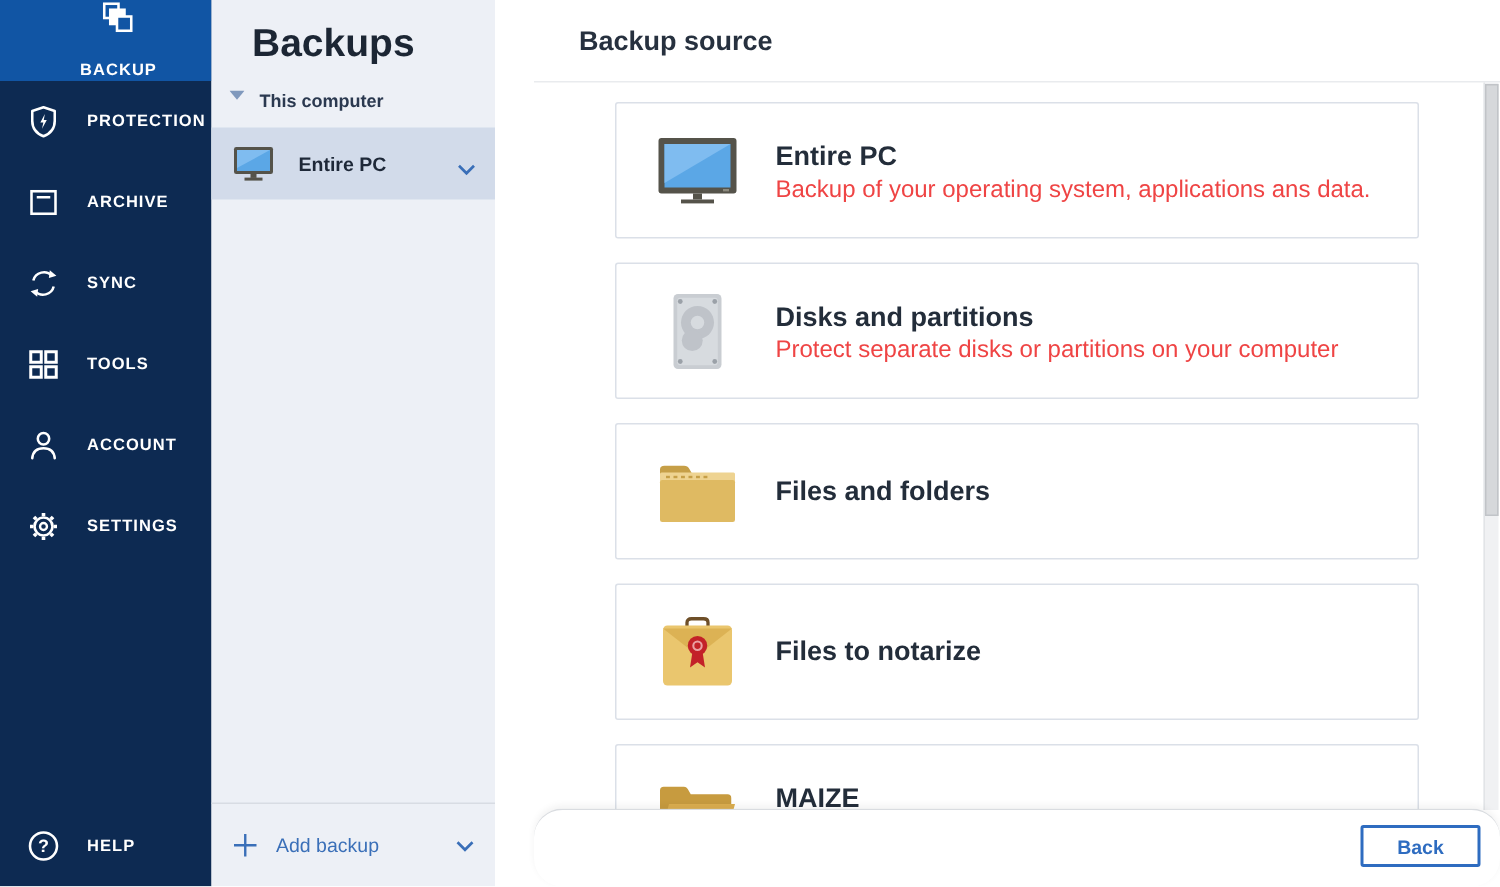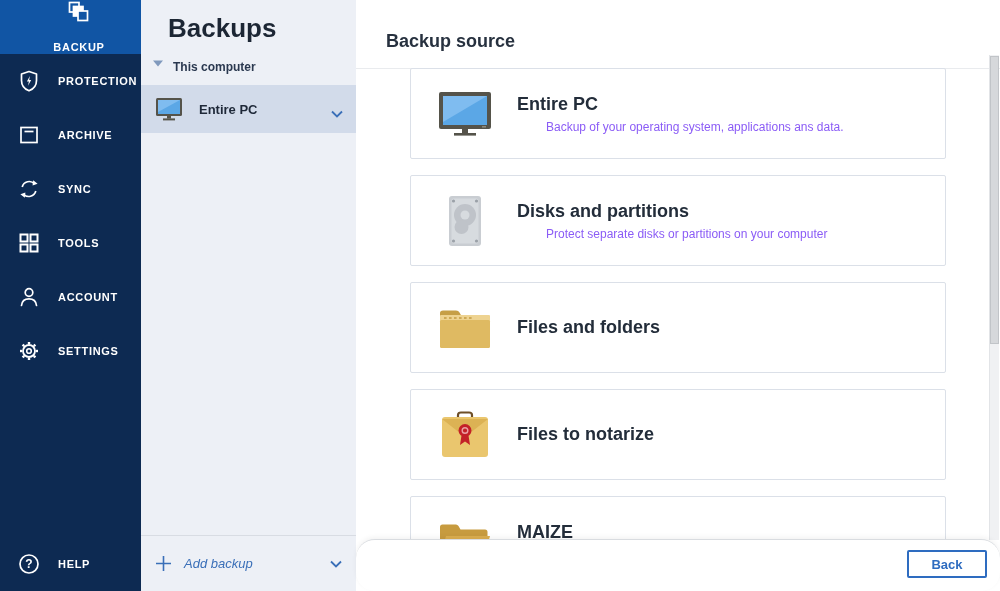--- a/index.html
+++ b/index.html
@@ -10,49 +10,49 @@
   .sidebar{position:absolute;left:0;top:0;bottom:0;width:141px;background:#0d2a52;}
   .nav-item{height:54px;display:flex;align-items:center;padding-left:17px;gap:17px;
             color:#fff;cursor:pointer;}
   .nav-item.active{background:#1155a4;flex-direction:column;}
   .nav-icon{width:24px;height:24px;flex:none;display:flex;align-items:center;justify-content:center;}
   .nav-icon svg{width:24px;height:24px;display:block;}
   .nav-label{font-size:11px;font-weight:bold;letter-spacing:0.7px;}
   .nav-help{position:absolute;left:0;right:0;bottom:0;height:54px;}
 
   
-  .panel{position:absolute;left:141px;top:0;bottom:0;width:215px;background:#edf0f6;}
+  .panel{position:absolute;left:141px;top:0;bottom:0;width:189px;background:#edf0f6;}
   .panel-title{font-size:26px;font-weight:bold;color:#1c2634;line-height:32px;margin:12px 0 0 27px;}
   .group-row{display:flex;align-items:flex-start;gap:10px;padding-left:12px;margin-top:16px;height:16px;cursor:pointer;}
   .tri-icon svg{display:block;}
   .group-label{font-size:12px;font-weight:bold;color:#2b3950;}
   .backup-row{margin-top:9px;height:48px;background:#d2dbea;display:flex;align-items:center;
               padding-left:14px;position:relative;cursor:pointer;}
   .backup-row .row-icon{width:28px;height:24px;flex:none;}
   .backup-name{font-size:13px;font-weight:bold;color:#1e2838;margin-left:16px;}
   .row-chevron{position:absolute;right:13px;top:19px;}
   .panel-bottom{position:absolute;left:0;right:0;bottom:0;height:56px;border-top:1px solid #d8dce3;
-                display:flex;align-items:center;padding:0 14px;box-sizing:border-box;font-style:italic;}
+                display:flex;align-items:center;padding:0 14px;box-sizing:border-box;}
   .add-backup{display:flex;align-items:center;gap:12px;color:#3a6fb8;font-size:13px;cursor:pointer;}
   .panel-bottom .bar-chevron{margin-left:auto;cursor:pointer;display:flex;}
 
   
   .main{position:absolute;left:356px;top:0;right:0;bottom:0;background:#fff;}
   .main-header{height:55px;border-bottom:1px solid #e9ebee;display:flex;align-items:center;
-               padding-left:30px;box-sizing:border-box;margin-top:14px;}
+               padding-left:30px;box-sizing:border-box;}
   .main-title{font-size:18px;font-weight:bold;color:#27313f;}
   .cards{position:absolute;top:55px;left:54px;width:536px;}
   .card{height:91px;box-sizing:border-box;border:1px solid #dbe0e8;border-radius:2px;background:#fff;
         display:flex;align-items:center;padding-left:26px;margin-bottom:16px;cursor:pointer;}
   .card:first-child{margin-top:13px;}
   .card-icon{width:56px;height:56px;flex:none;margin-right:24px;display:flex;align-items:center;justify-content:center;}
   .card-icon svg{display:block;}
   .card-text{display:flex;flex-direction:column;}
   .card-title{font-size:18px;font-weight:bold;color:#232d3a;line-height:21px;}
-  .card-desc{font-size:12px;color:#8b5cf6;margin-top:5px;min-height:14px;line-height:14px;margin-left:29px;}
+  .card-desc{font-size:16px;color:#ef4444;margin-top:5px;min-height:14px;line-height:14px;}
 
   
   .scroll-track{position:absolute;top:55px;bottom:51px;right:1px;width:9px;background:#f0f1f3;
                 border-left:1px solid #e2e4e7;}
   .scroll-thumb{position:absolute;top:1px;left:0;right:0;height:288px;background:#d6d8db;
                 border:1px solid #c1c4c8;box-sizing:border-box;cursor:pointer;}
 
   
   .bottom-bar{position:absolute;left:0;right:0;bottom:0;height:51px;background:#fff;z-index:5;
               border-top:1px solid #d9dce0;box-shadow:0 -2px 5px rgba(0,0,0,0.05);border-radius:19px;}

